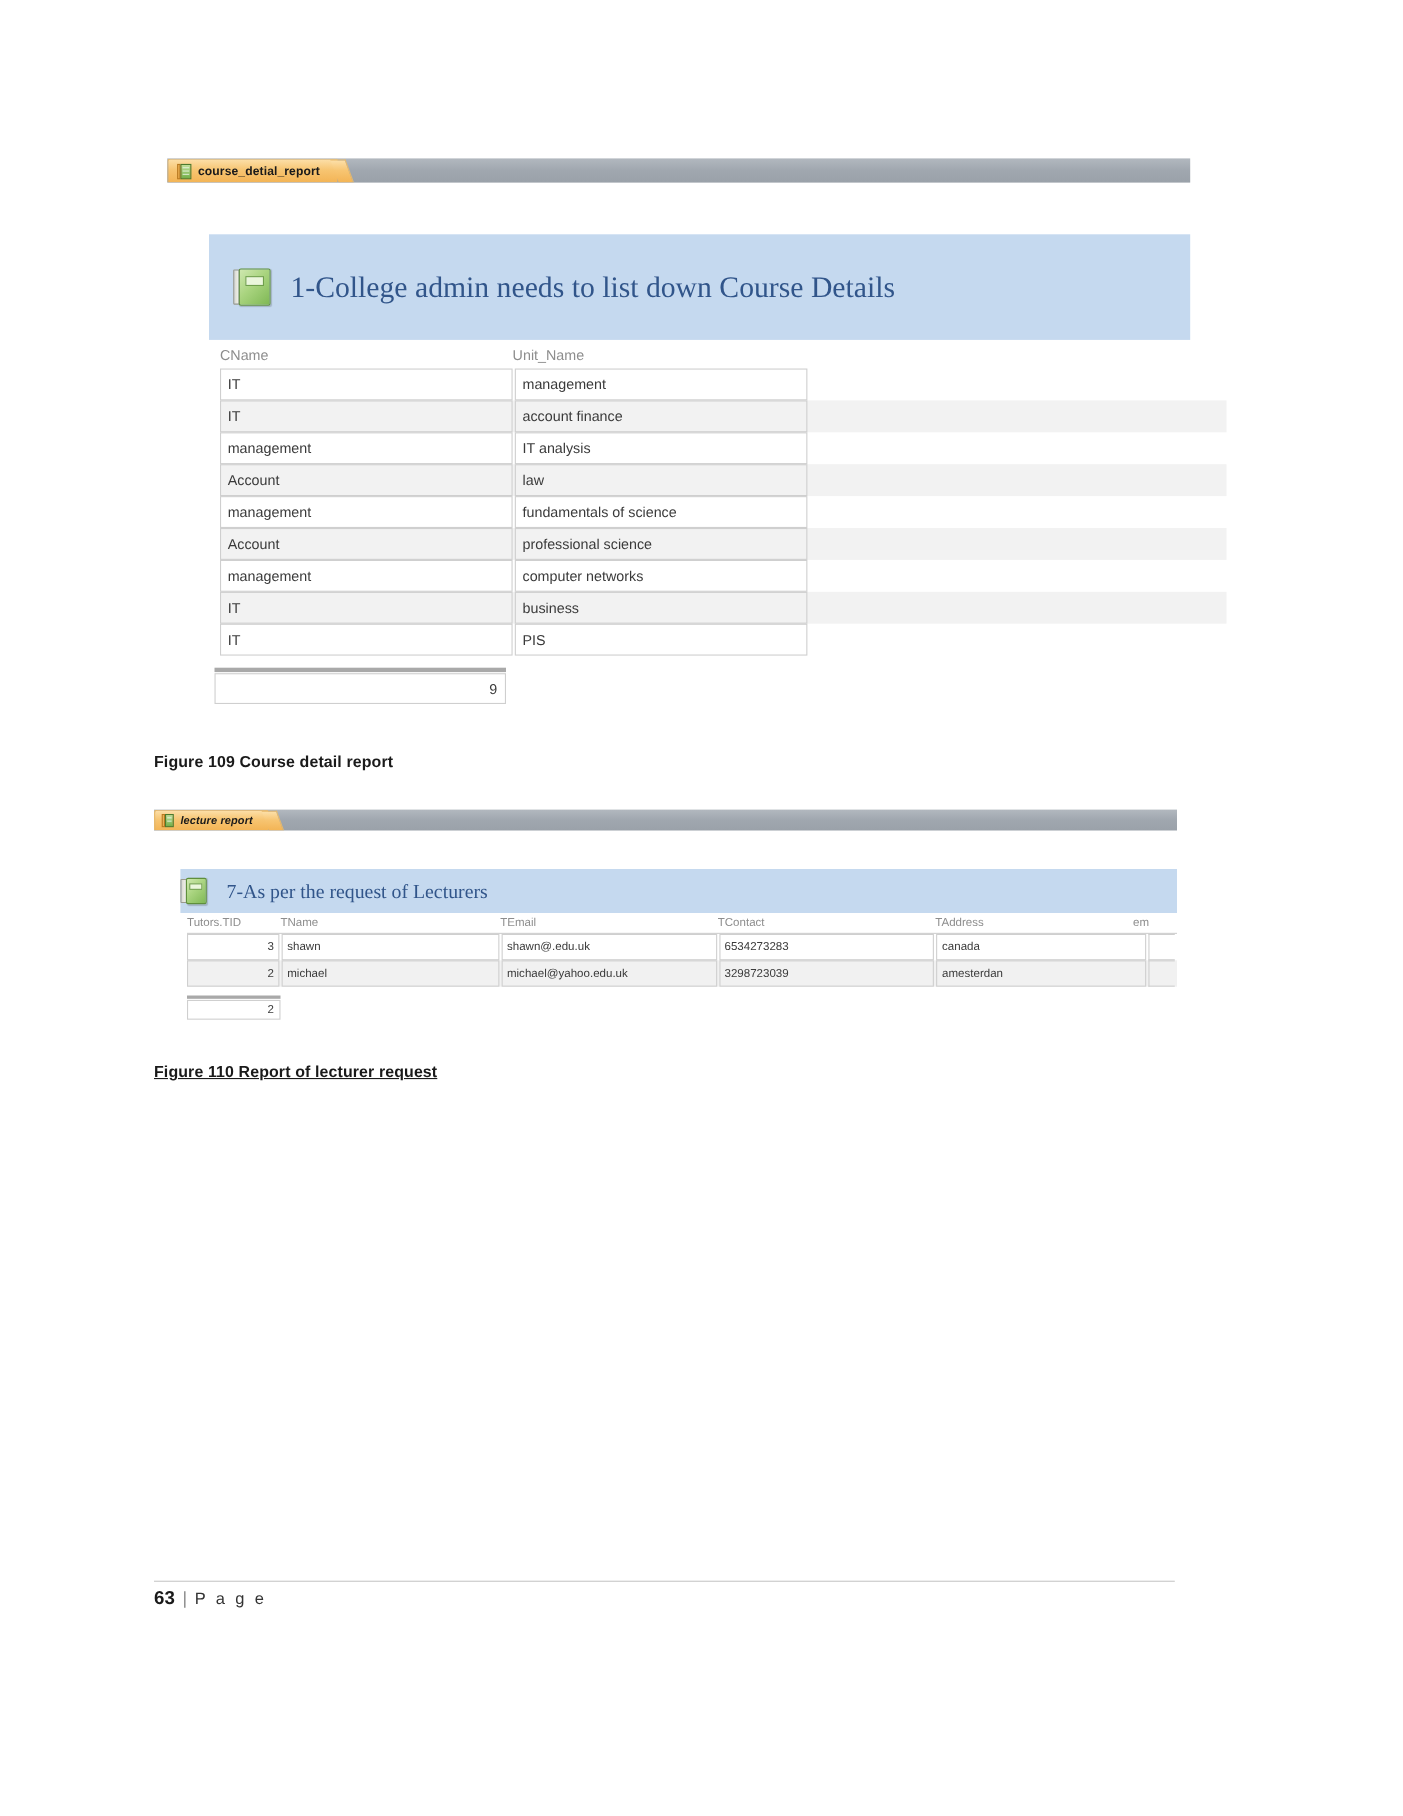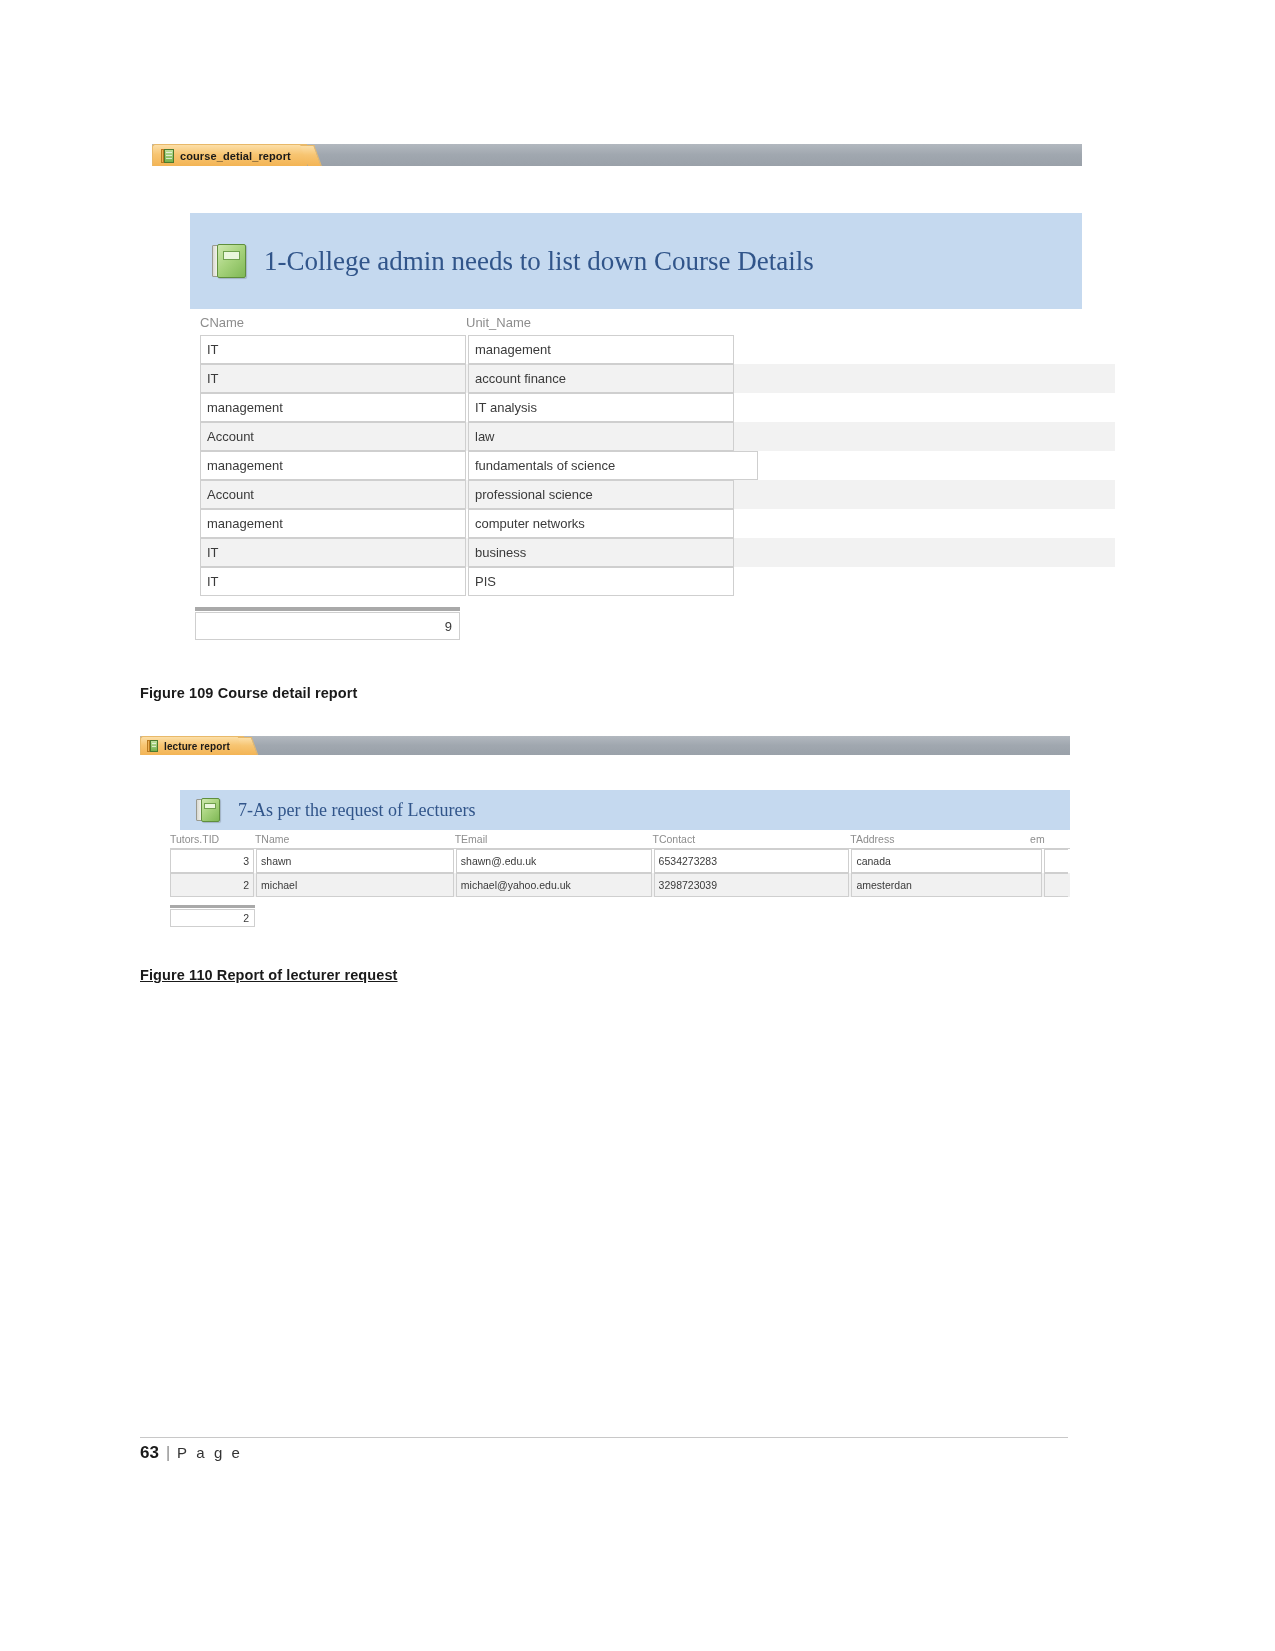--- a/index.html
+++ b/index.html
@@ -30,21 +30,21 @@
   
   .tabbar {
     position: relative;
     height: 22px;
     background: #a7adb5;
     background: linear-gradient(to bottom, #b2b8bf 0%, #a0a7af 50%, #9aa1a9 100%);
     display: flex;
     align-items: flex-end;
     overflow: hidden;
   }
-  .tabbar.small { height: 19px; }
+  .tabbar.small { height: 19px; font-style: italic; }
 
   .tab {
     position: relative;
     height: 100%;
     display: flex;
     align-items: center;
     gap: 6px;
     padding: 0 16px 0 8px;
     background: linear-gradient(to bottom, #fcdfa8 0%, #f7c572 45%, #f3b455 100%);
     border-top: 1px solid #e8b96a;
@@ -104,24 +104,23 @@
     gap: 18px;
     box-sizing: border-box;
   }
   #figure-109 .report-header {
     margin-left: 38px;
     margin-top: 47px;
     height: 96px;
     padding-left: 22px;
   }
   #figure-110 .report-header {
-    margin-left: 40px;
+    margin-left: 24px;
     margin-top: 35px;
     height: 40px;
-    padding-left: 16px;
   }
 
   .big-book {
     position: relative;
     flex: none;
     width: 34px; height: 34px;
   }
   .big-book.sm { width: 24px; height: 24px; }
   .big-book .rings {
     position: absolute; left: 0; top: 1px; bottom: 1px; width: 6px;
@@ -302,21 +301,21 @@
         <div class="row">
           <span class="cell" style="width:266px">management</span>
           <span class="cell" style="width:266px">IT analysis</span>
         </div>
         <div class="row alt" style="width:915px">
           <span class="cell" style="width:266px">Account</span>
           <span class="cell" style="width:266px">law</span>
         </div>
         <div class="row">
           <span class="cell" style="width:266px">management</span>
-          <span class="cell" style="width:290px">fundamentals of science</span>
+          <span class="cell" style="width:266px">fundamentals of science</span>
         </div>
         <div class="row alt" style="width:915px">
           <span class="cell" style="width:266px">Account</span>
           <span class="cell" style="width:266px">professional science</span>
         </div>
         <div class="row">
           <span class="cell" style="width:266px">management</span>
           <span class="cell" style="width:266px">computer networks</span>
         </div>
         <div class="row alt" style="width:915px">

